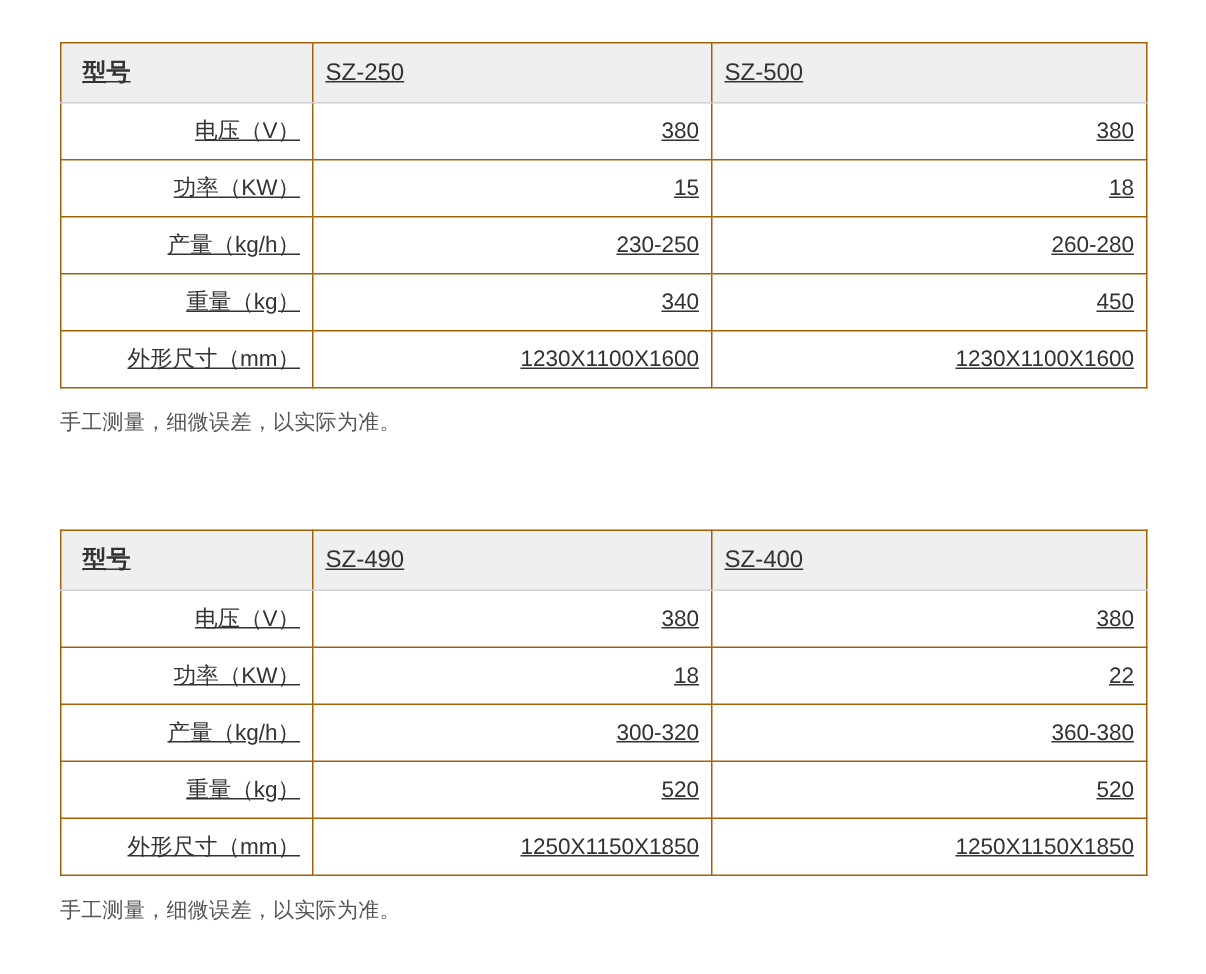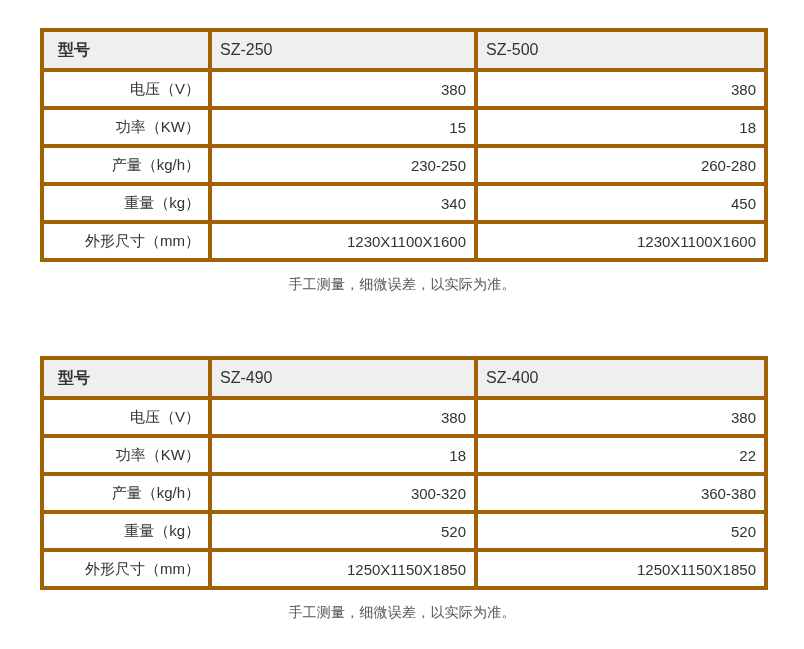--- a/index.html
+++ b/index.html
@@ -32,26 +32,27 @@
     border-collapse: collapse;
     table-layout: fixed;
     background: #ffffff;
   }
   table.spec-table col.c0 { width: 168px; }
   table.spec-table col.c1 { width: 266px; }
   table.spec-table col.c2 { width: 290px; }
 
   table.spec-table th,
   table.spec-table td {
-    border: 4px solid #a16207;
+    border: 1px solid #a16207;
     height: 38px;
     font-size: 15px;
     font-weight: normal;
     padding: 0 8px;
     box-sizing: border-box;
+    text-decoration: underline;
   }
   table.spec-table thead th {
     background: #efefef;
     font-size: 16px;
     color: #333333;
     border-bottom: 1px solid #d2d2d2;
     height: 40px;
   }
   table.spec-table thead th.head-label {
     text-align: left;
@@ -65,21 +66,21 @@
     text-align: right;
     padding-left: 14px;
     color: #333333;
   }
   table.spec-table td.row-value {
     text-align: right;
     color: #333333;
   }
   .note {
     width: 724px;
-    text-align: center;
+    text-align: left;
     font-size: 14px;
     color: #555555;
     margin-top: 14px;
     letter-spacing: 0.2px;
   }
 </style>
 </head>
 <body>
 
 <div class="page">

